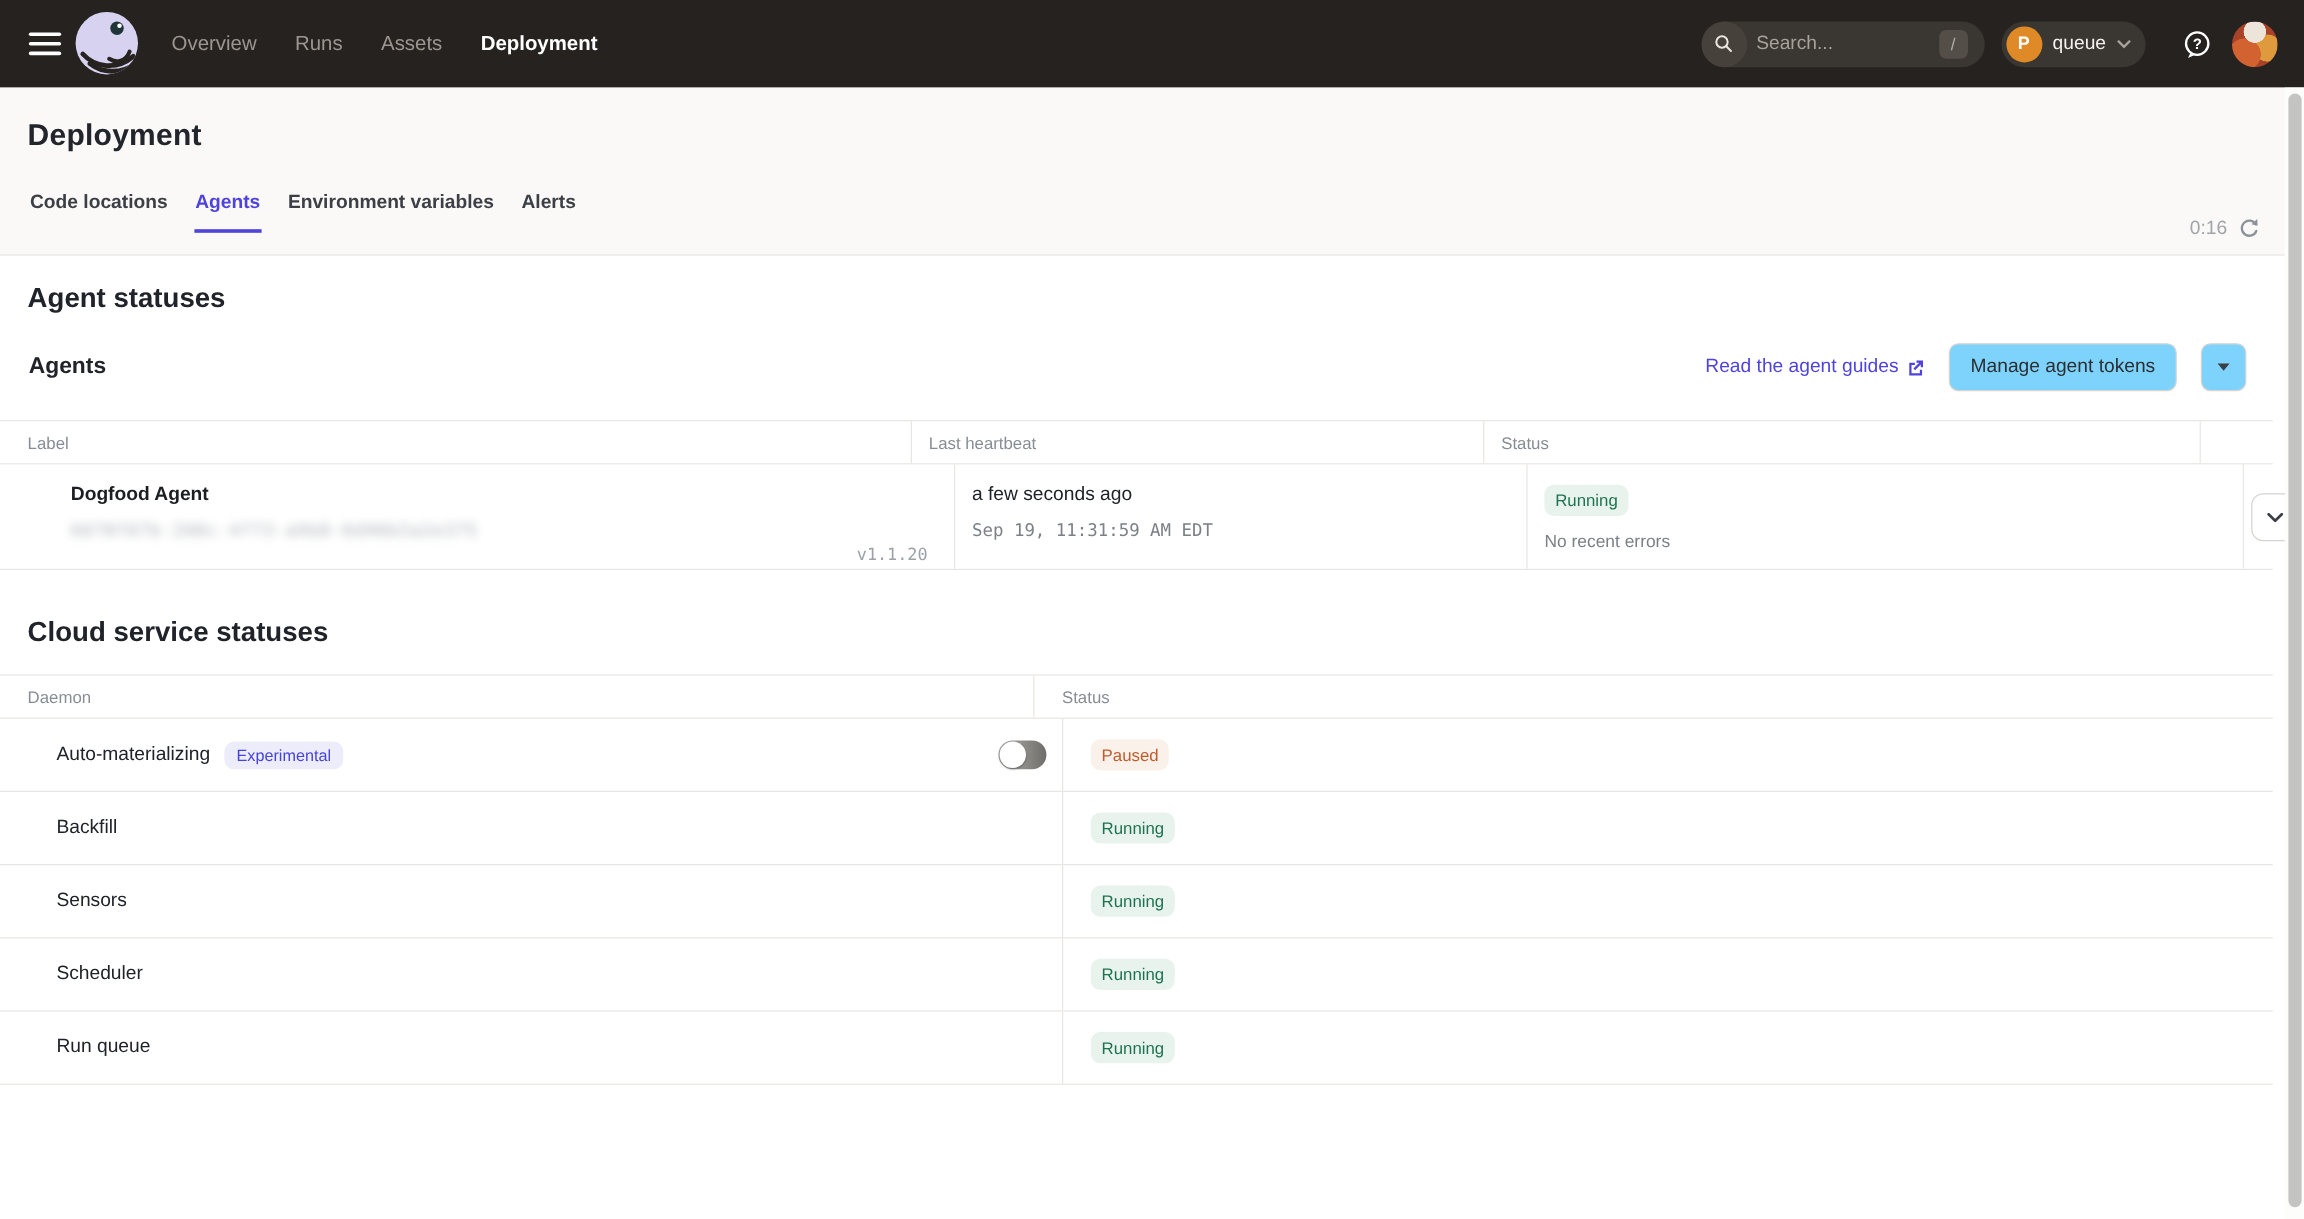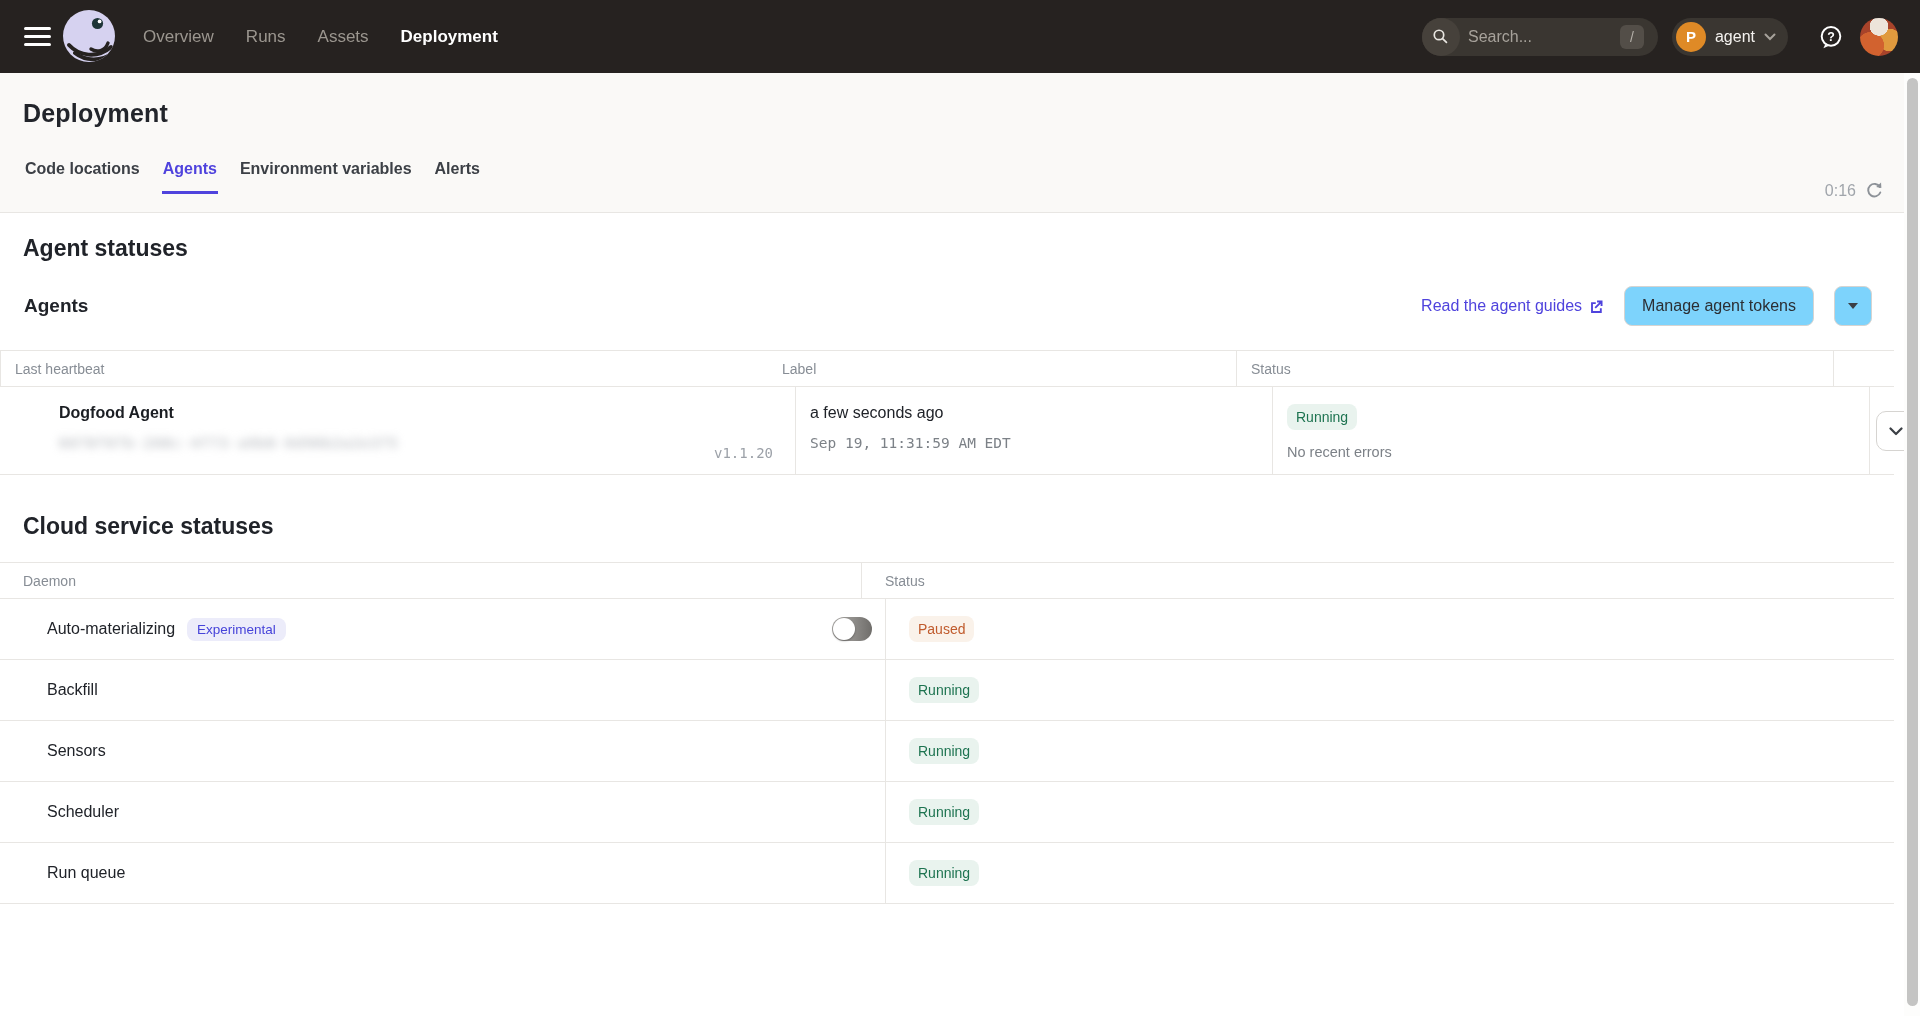--- a/index.html
+++ b/index.html
@@ -75,21 +75,21 @@
   .t-head{border-top:1px solid var(--line);border-bottom:1px solid var(--line);}
   .t-head .cell{height:35px;display:flex;align-items:center;font-size:14px;color:var(--gray);}
   .t-body{border-bottom:1px solid var(--line);}
   .cell{padding-left:14px;}
   .cell.first{padding-left:23px;}
   .cell.bl{border-left:1px solid var(--line);}
   .agent-row{height:88px;padding-left:36px;}
   .agent-row .cell{padding-top:17px;}
   .agent-name{font-size:16px;font-weight:700;color:#1B1E23;}
   .agent-id{font-size:14px;color:#A9ADB3;filter:blur(4px);margin-top:13px;letter-spacing:1px;}
-  .version{position:absolute;right:22px;top:58px;font-size:14px;color:var(--mono-gray);}
+  .version{position:absolute;right:22px;top:68px;font-size:14px;color:var(--mono-gray);}
   .hb-rel{font-size:16px;color:#202329;}
   .hb-time{font-size:14.5px;color:var(--gray-soft);margin-top:13px;}
   .badge{display:inline-flex;align-items:center;border-radius:8px;font-size:14px;font-weight:500;padding:5px 9px;}
   .badge.running{background:var(--green-bg);color:var(--green-tx);}
   .badge.paused{background:var(--orange-bg);color:var(--orange-tx);}
   .badge.exp{background:var(--lav-bg);color:var(--lav-tx);font-size:13.5px;padding:4px 10px;margin-left:12px;}
   .no-errors{font-size:14.5px;color:var(--gray-soft);margin-top:14px;}
   .expander{width:40px;height:40px;border-radius:10px;border:1px solid #D6D4D1;background:#fff;display:flex;align-items:center;justify-content:center;cursor:pointer;margin:7px 0 0 6px;}
 
   .cloud-row{height:61px;border-bottom:1px solid var(--line);padding-left:24px;}
@@ -143,21 +143,21 @@
           <circle cx="7.4" cy="7.4" r="5" fill="none" stroke="#E9E6E1" stroke-width="1.8"></circle>
           <line x1="11.2" y1="11.2" x2="15.3" y2="15.3" stroke="#E9E6E1" stroke-width="1.8" stroke-linecap="round"></line>
         </svg>
     </span>
     <input placeholder="Search..." style="">
     <span class="slash-key">/</span>
   </div>
 
   <button class="prod-pill">
     <span class="prod-avatar">P</span>
-    <span class="prod-label">agent</span>
+    <span class="prod-label">queue</span>
     <svg viewBox="0 0 12 8" width="12" height="8">
         <polyline points="1.5,1.5 6,6 10.5,1.5" fill="none" stroke="#A7A29B" stroke-width="2" stroke-linecap="round"></polyline>
       </svg>
   </button>
 
   <button class="help-btn">
     <svg viewBox="0 0 24 24" width="26" height="26">
       <circle cx="12" cy="11.4" r="8.6" fill="none" stroke="#fff" stroke-width="1.8"></circle>
       <path d="M6.6 18.9 L5 22.4 L9.6 20.4 Z" fill="#fff"></path>
       <text x="12" y="15.4" text-anchor="middle" font-size="11.5" font-weight="bold" fill="#fff" font-family="Liberation Sans, sans-serif">?</text>
@@ -201,22 +201,22 @@
       </a>
       <button class="btn btn-manage">Manage agent tokens</button>
       <button class="btn btn-caret">
         <span class="caret-down"></span>
       </button>
     </div>
   </div>
 
   <div class="tbl" style="margin-top:24px;">
     <div class="t-row agent-cols t-head">
+      <div class="cell first">Label</div>
       <div class="cell bl">Last heartbeat</div>
-      <div class="cell first">Label</div>
       <div class="cell bl">Status</div>
       <div class="cell bl"></div>
     </div>
     <div class="t-row agent-cols t-body agent-row">
       <div class="cell first" style="position:relative;">
         <div class="agent-name">Dogfood Agent</div>
         <div class="agent-id mono">6078f07b-208c-4f73-a9b8-0d90b2a2e375</div>
         <span class="version mono">v1.1.20</span>
       </div>
       <div class="cell bl">

